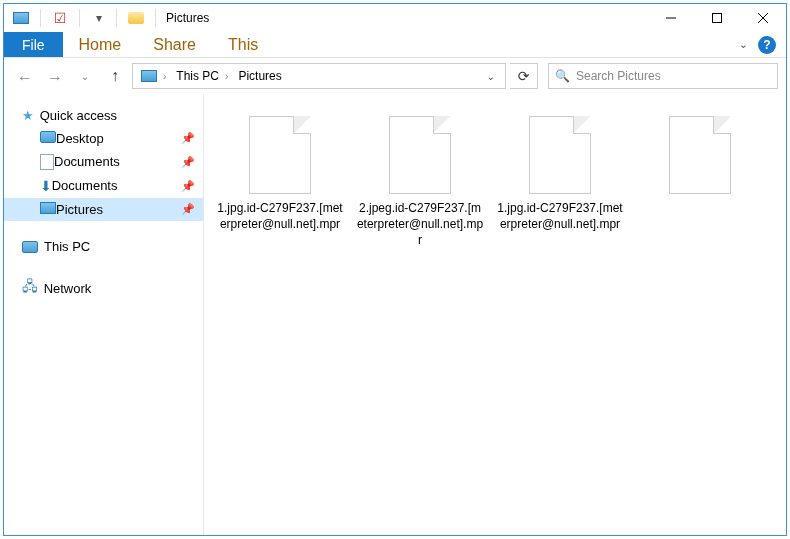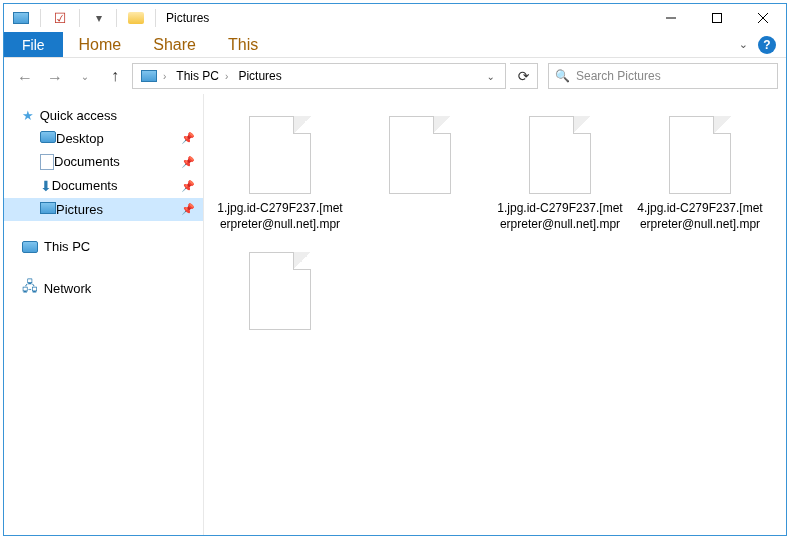--- a/index.html
+++ b/index.html
@@ -209,38 +209,32 @@
             <div class="page"></div>
             <div class="fold"></div>
           </div>
           <div class="file-name">1.jpg.id-C279F237.[meterpreter@null.net].mpr</div>
         </div>
         <div class="file">
           <div class="file-icon">
             <div class="page"></div>
             <div class="fold"></div>
           </div>
+          <div class="file-name">2.jpeg.id-C279F237.[meterpreter@null.net].mpr</div>
         </div>
         <div class="file">
           <div class="file-icon">
             <div class="page"></div>
             <div class="fold"></div>
           </div>
           <div class="file-name">1.jpg.id-C279F237.[meterpreter@null.net].mpr</div>
         </div>
         <div class="file">
           <div class="file-icon">
             <div class="page"></div>
             <div class="fold"></div>
           </div>
-          <div class="file-name">4.jpg.id-C279F237.[meterpreter@null.net].mpr</div>
-        </div>
-        <div class="file">
-          <div class="file-icon">
-            <div class="page"></div>
-            <div class="fold"></div>
-          </div>
         </div>
       </div>
   </div>
 
 
 </div>
 
 </body></html>

